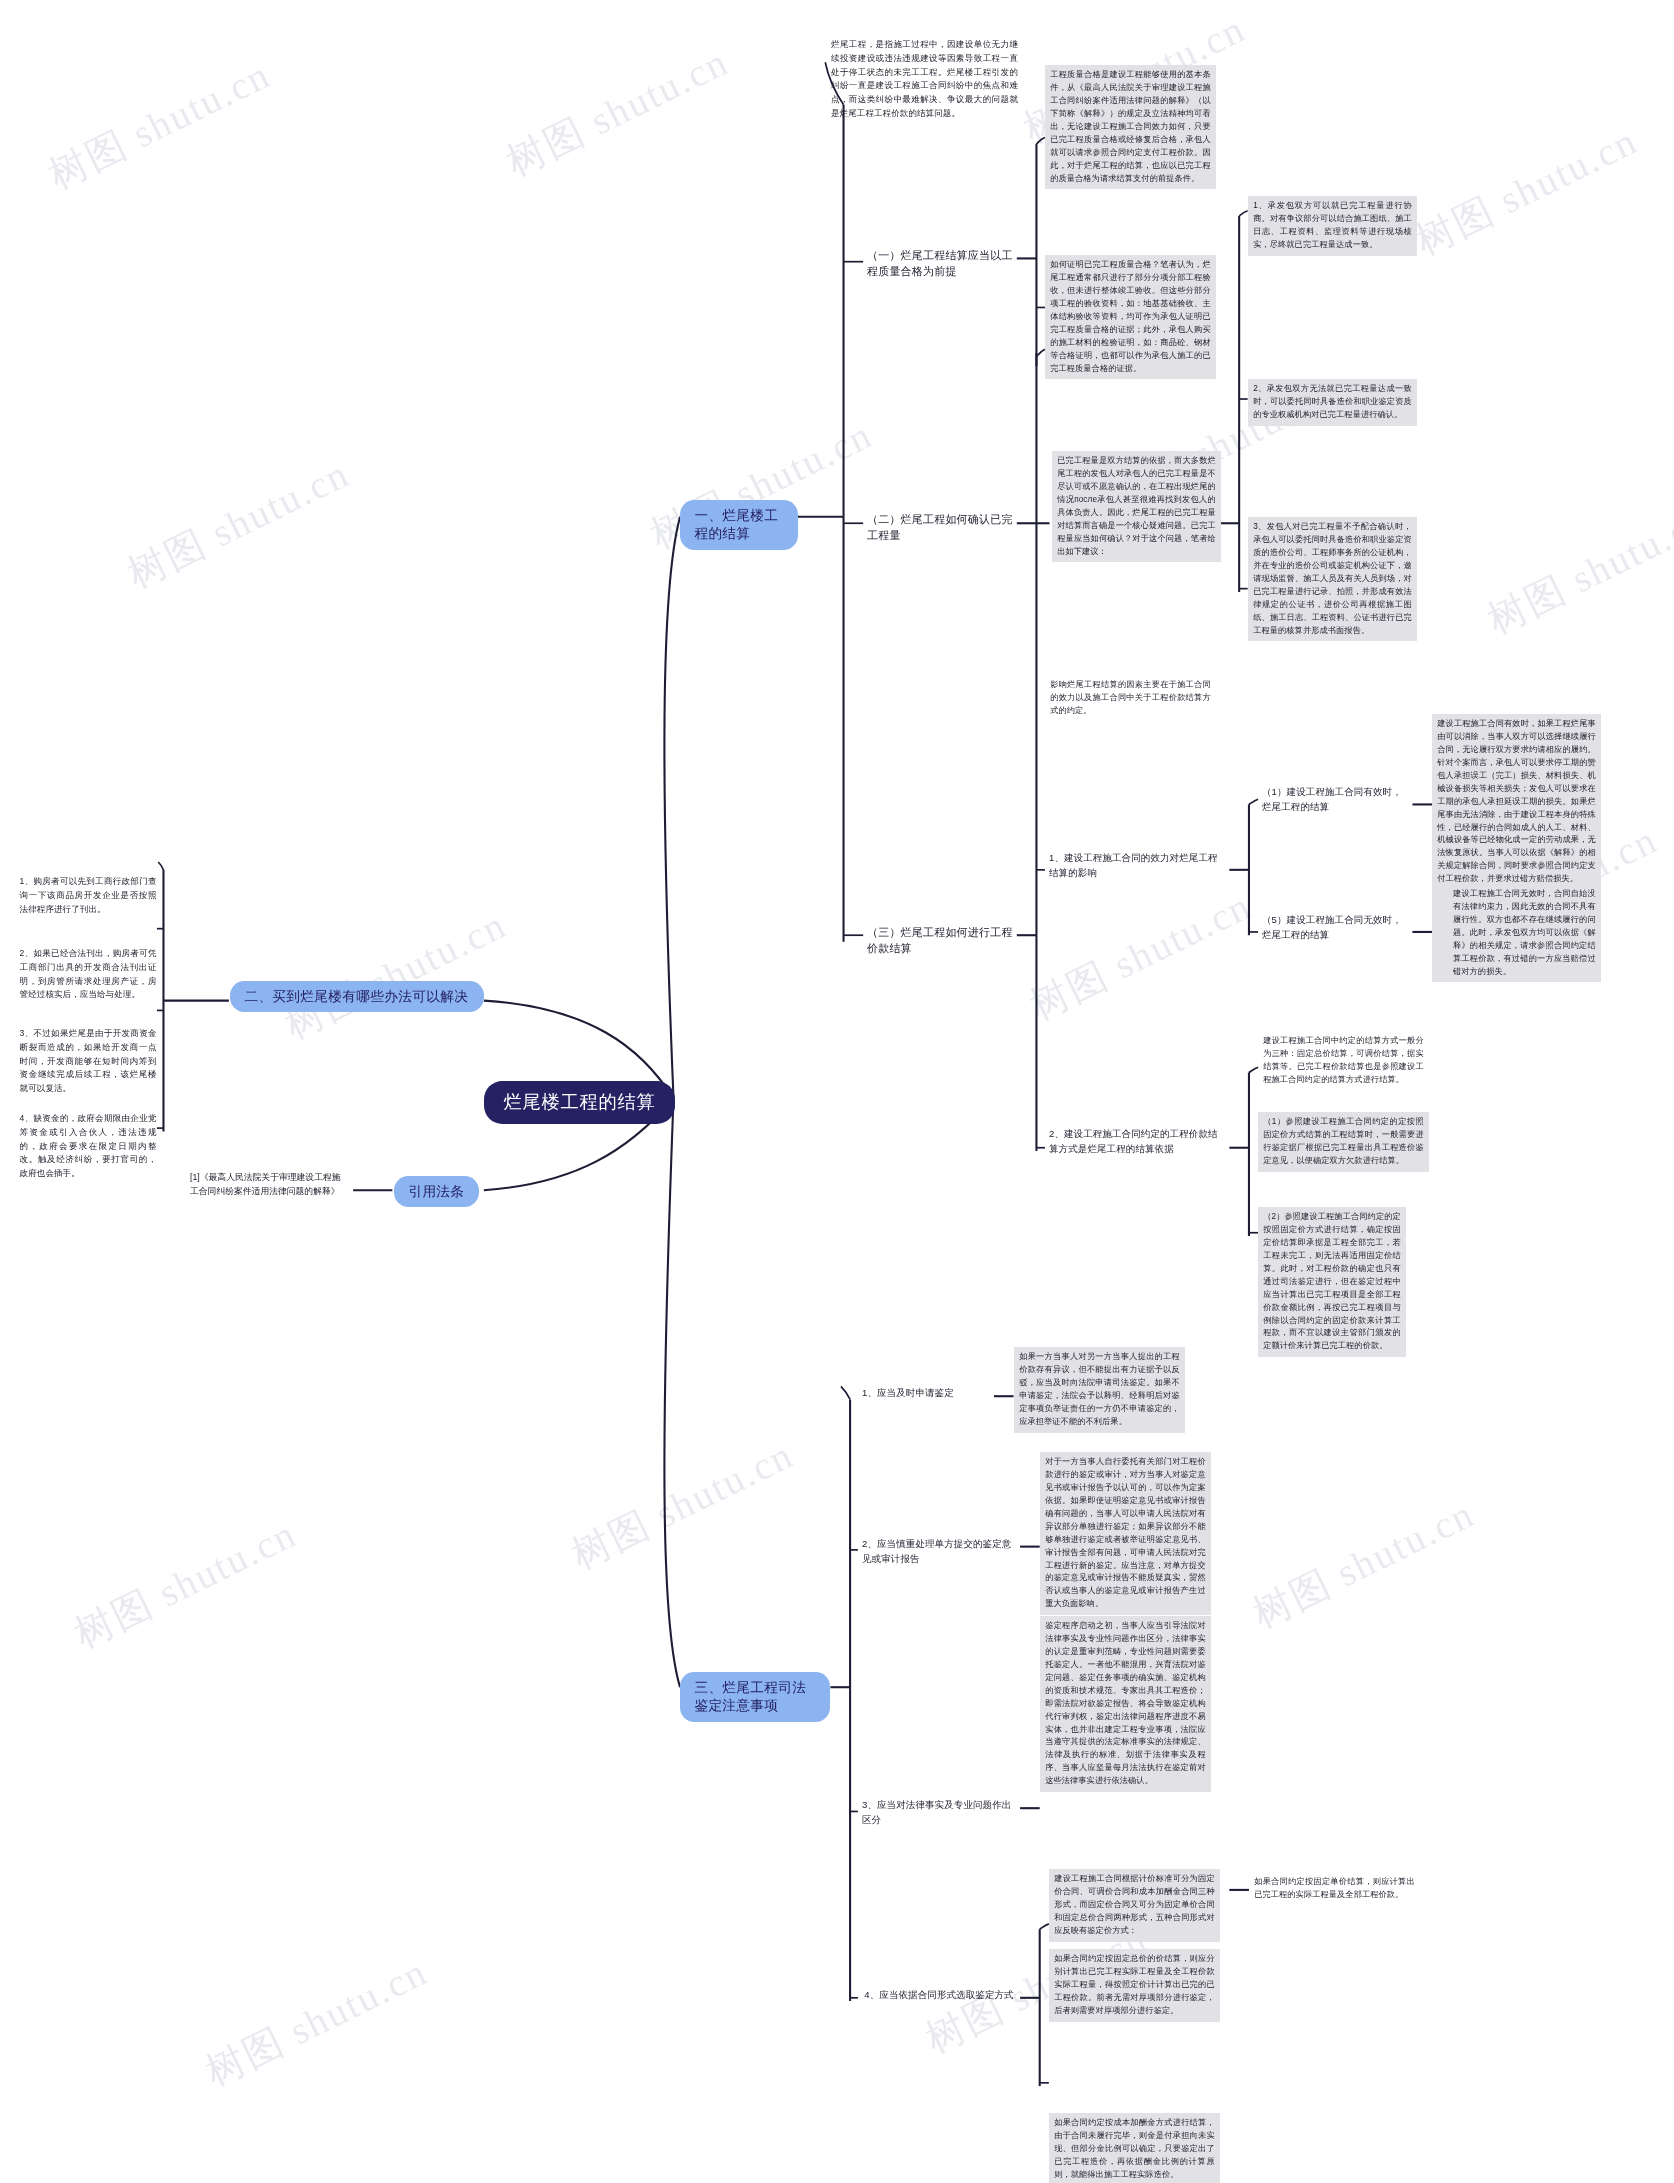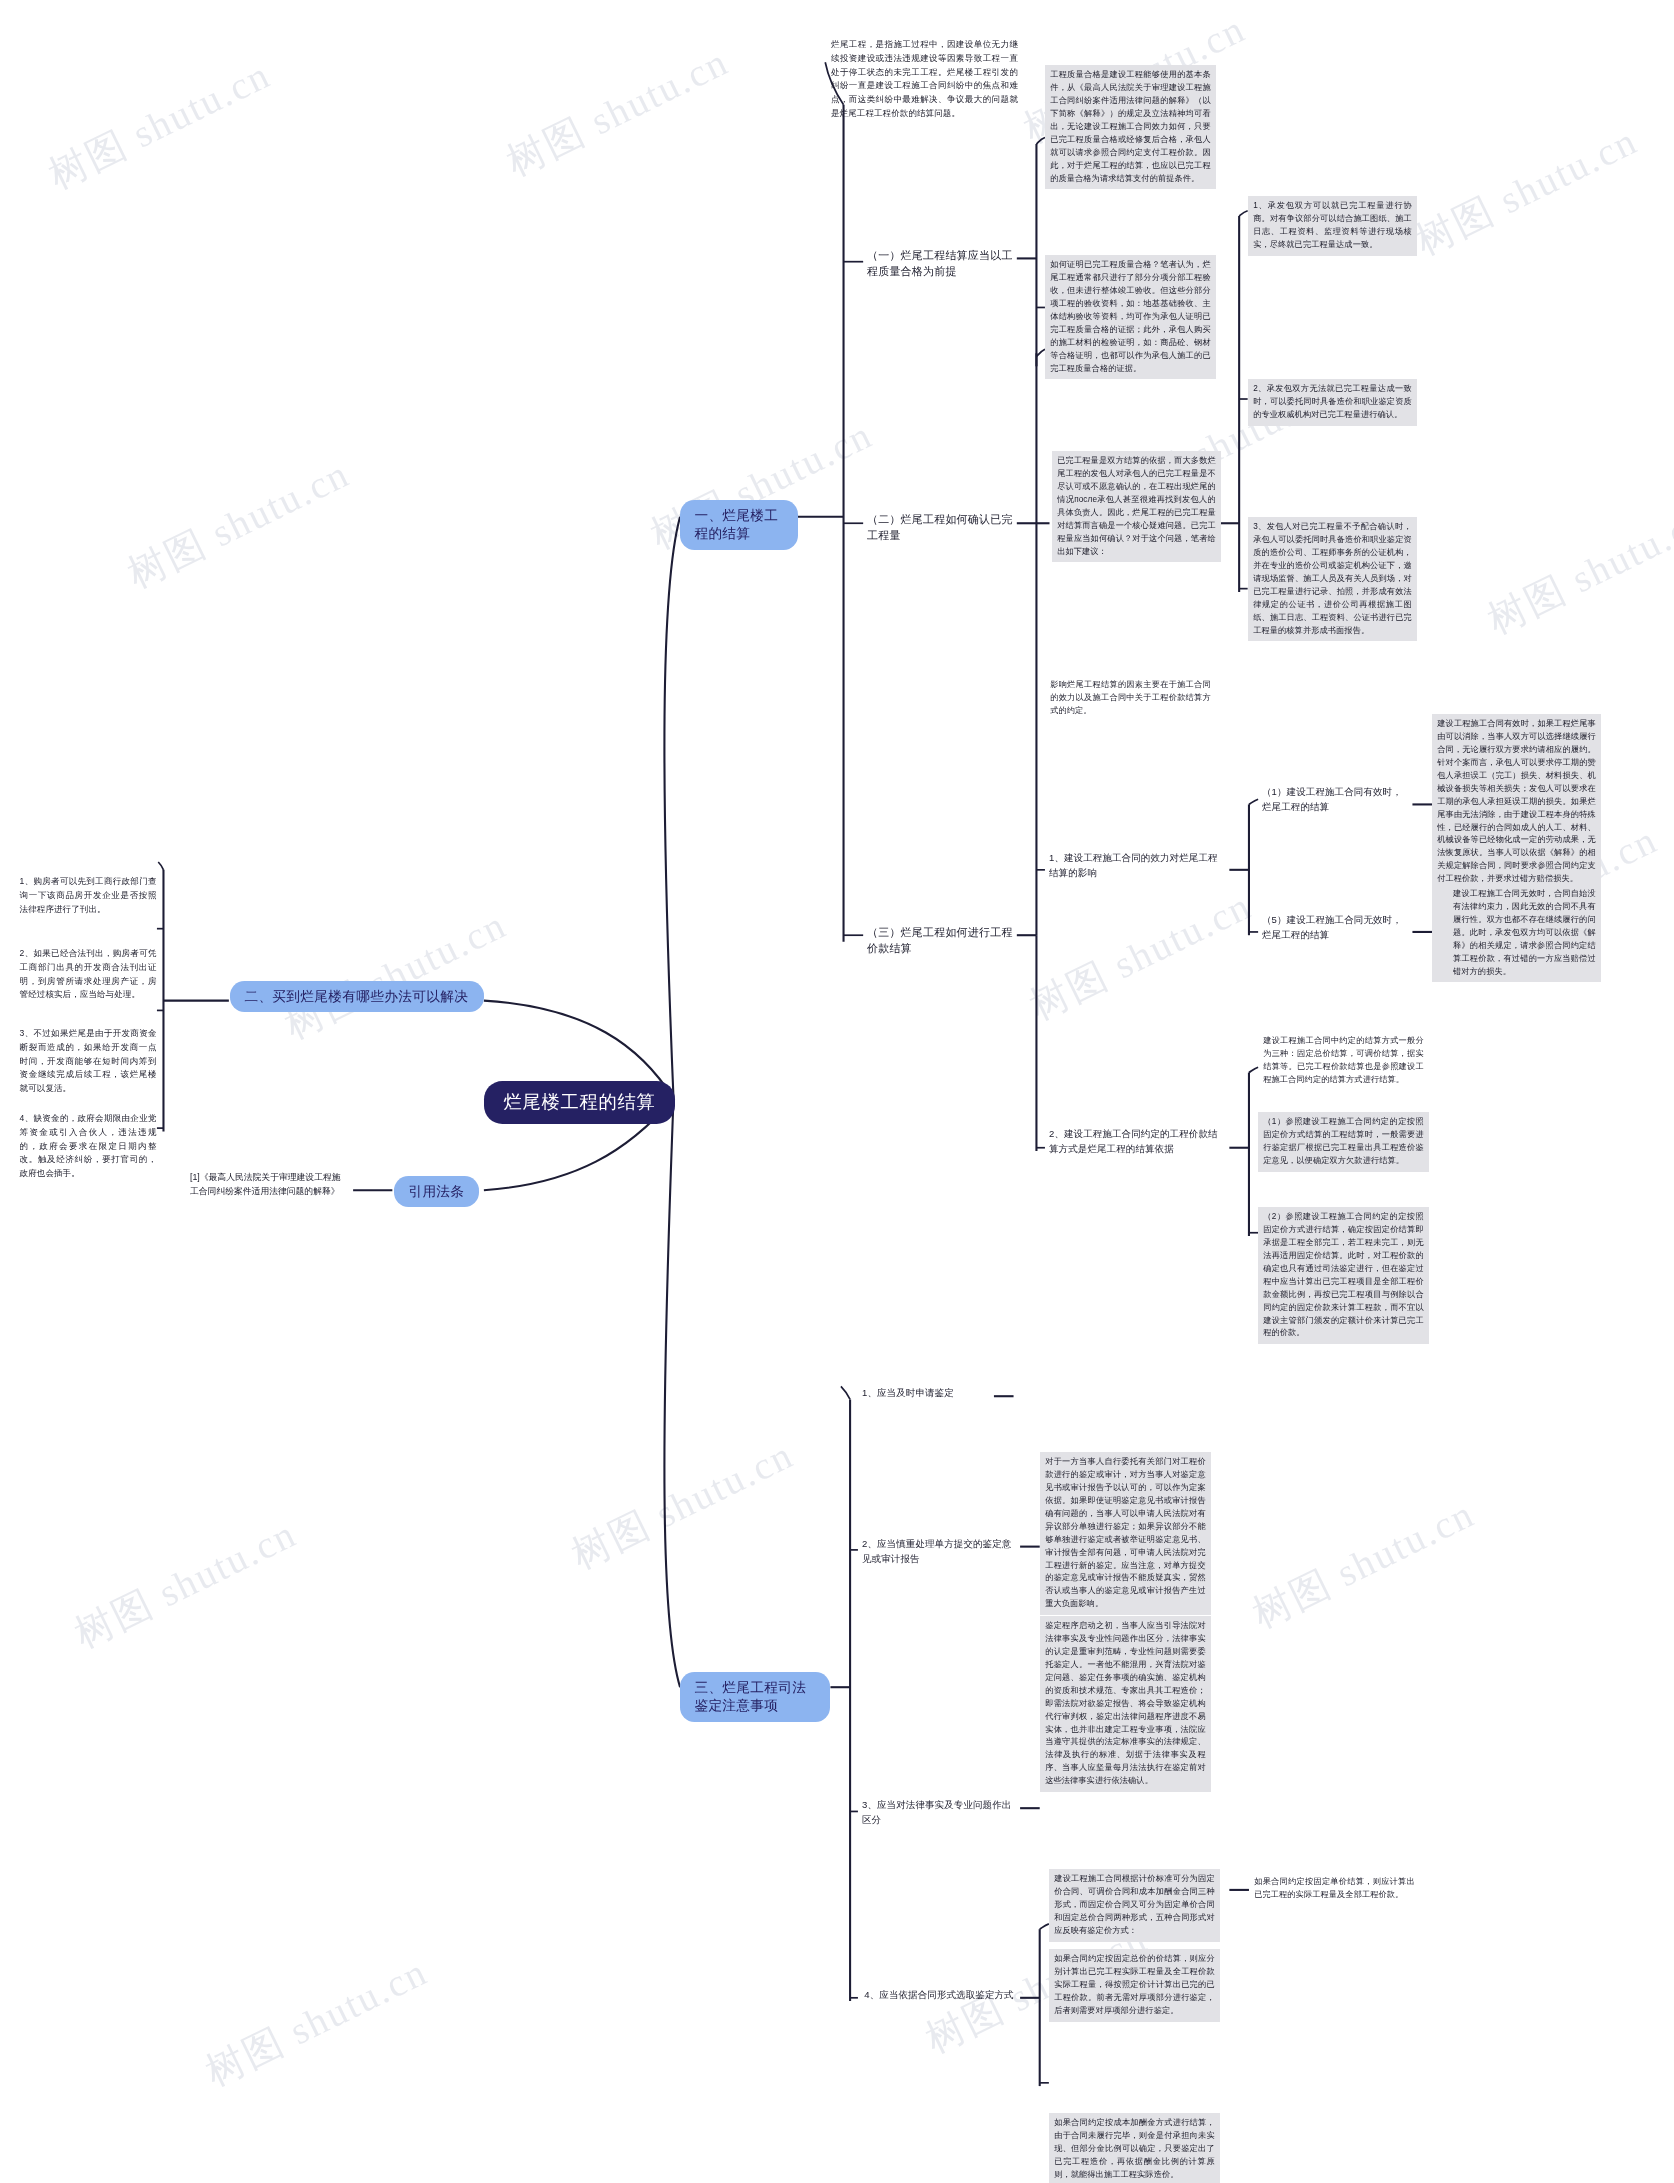--- a/index.html
+++ b/index.html
@@ -251,21 +251,21 @@
 
   <div class="node lvl3" style="left:1049px;top:1126px;width:178px;">
     <span>2、建设工程施工合同约定的工程价款结算方式是烂尾工程的结算依据</span>
   </div>
   <div class="node leaf" style="left:1258px;top:1031px;width:171px;">
     <span>建设工程施工合同中约定的结算方式一般分为三种：固定总价结算，可调价结算，据实结算等。已完工程价款结算也是参照建设工程施工合同约定的结算方式进行结算。</span>
   </div>
   <div class="node leaf shaded" style="left:1258px;top:1112px;width:171px;">
     <span>（1）参照建设工程施工合同约定的定按照固定价方式结算的工程结算时，一般需要进行鉴定据厂根据已完工程量出具工程造价鉴定意见，以便确定双方欠款进行结算。</span>
   </div>
-  <div class="node leaf shaded" style="left:1258px;top:1207px;width:171px;">
+  <div class="node leaf shaded" style="left:1258px;top:1207px;width:148px;">
     <span>（2）参照建设工程施工合同约定的定按照固定价方式进行结算，确定按固定价结算即承据是工程全部完工，若工程未完工，则无法再适用固定价结算。此时，对工程价款的确定也只有通过司法鉴定进行，但在鉴定过程中应当计算出已完工程项目是全部工程价款金额比例，再按已完工程项目与例除以合同约定的固定价款来计算工程款，而不宜以建设主管部门颁发的定额计价来计算已完工程的价款。</span>
   </div>
 
   <div class="node lvl1" style="left:230px;top:981px;width:254px;">
     <span>二、买到烂尾楼有哪些办法可以解决</span>
   </div>
 
   <div class="node note" style="left:19.6px;top:875px;width:137px;">
     <span>1、购房者可以先到工商行政部门查询一下该商品房开发企业是否按照法律程序进行了刊出。</span>
   </div>
@@ -286,20 +286,23 @@
     <span>[1]《最高人民法院关于审理建设工程施工合同纠纷案件适用法律问题的解释》</span>
   </div>
 
   <div class="node lvl1" style="left:680px;top:1672px;width:150px;">
     <span>三、烂尾工程司法鉴定注意事项</span>
   </div>
 
   <div class="node lvl3" style="left:862px;top:1385px;width:131px;">
     <span>1、应当及时申请鉴定</span>
   </div>
+  <div class="node leaf shaded" style="left:1014px;top:1347px;width:171px;">
+    <span>如果一方当事人对另一方当事人提出的工程价款存有异议，但不能提出有力证据予以反驳，应当及时向法院申请司法鉴定。如果不申请鉴定，法院会予以释明、经释明后对鉴定事项负举证责任的一方仍不申请鉴定的，应承担举证不能的不利后果。</span>
+  </div>
 
   <div class="node lvl3" style="left:862px;top:1536px;width:154px;">
     <span>2、应当慎重处理单方提交的鉴定意见或审计报告</span>
   </div>
   <div class="node leaf shaded" style="left:1040px;top:1452px;width:171px;">
     <span>对于一方当事人自行委托有关部门对工程价款进行的鉴定或审计，对方当事人对鉴定意见书或审计报告予以认可的，可以作为定案依据。如果即使证明鉴定意见书或审计报告确有问题的，当事人可以申请人民法院对有异议部分单独进行鉴定；如果异议部分不能够单独进行鉴定或者被举证明鉴定意见书、审计报告全部有问题，可申请人民法院对完工程进行新的鉴定。应当注意，对单方提交的鉴定意见或审计报告不能质疑真实，贸然否认或当事人的鉴定意见或审计报告产生过重大负面影响。</span>
   </div>
 
   <div class="node lvl3" style="left:862px;top:1797px;width:154px;">
     <span>3、应当对法律事实及专业问题作出区分</span>

